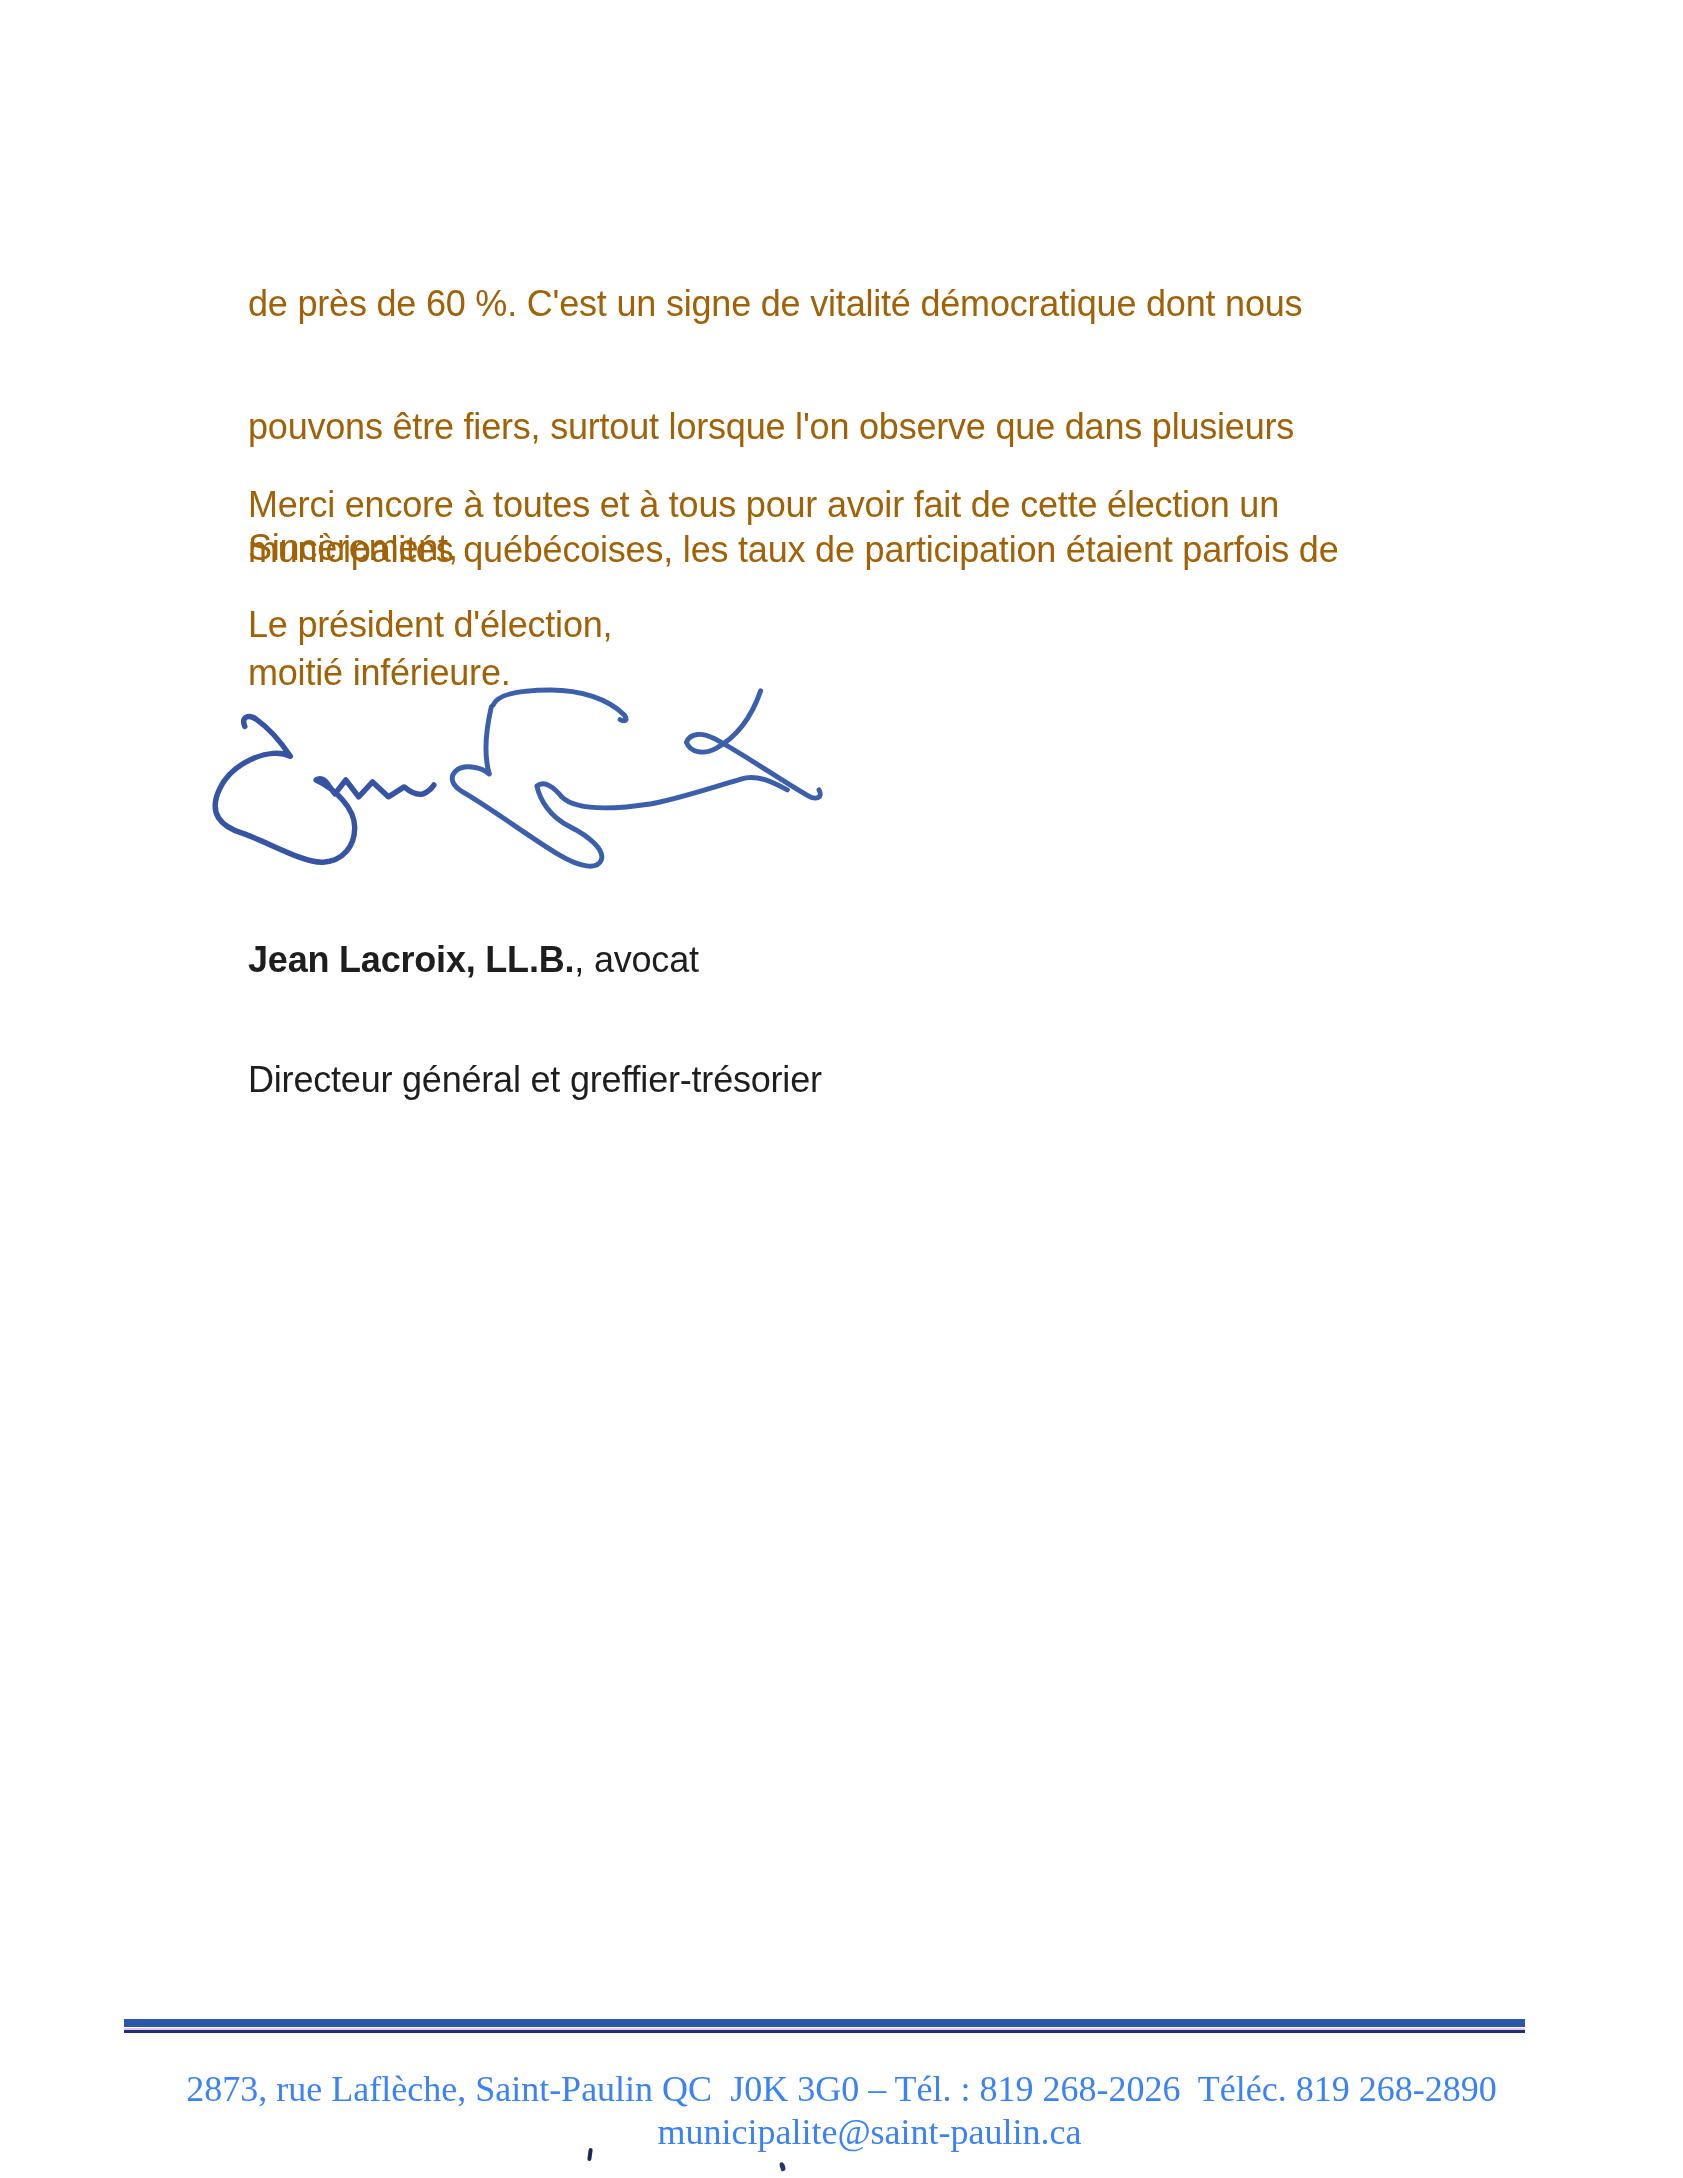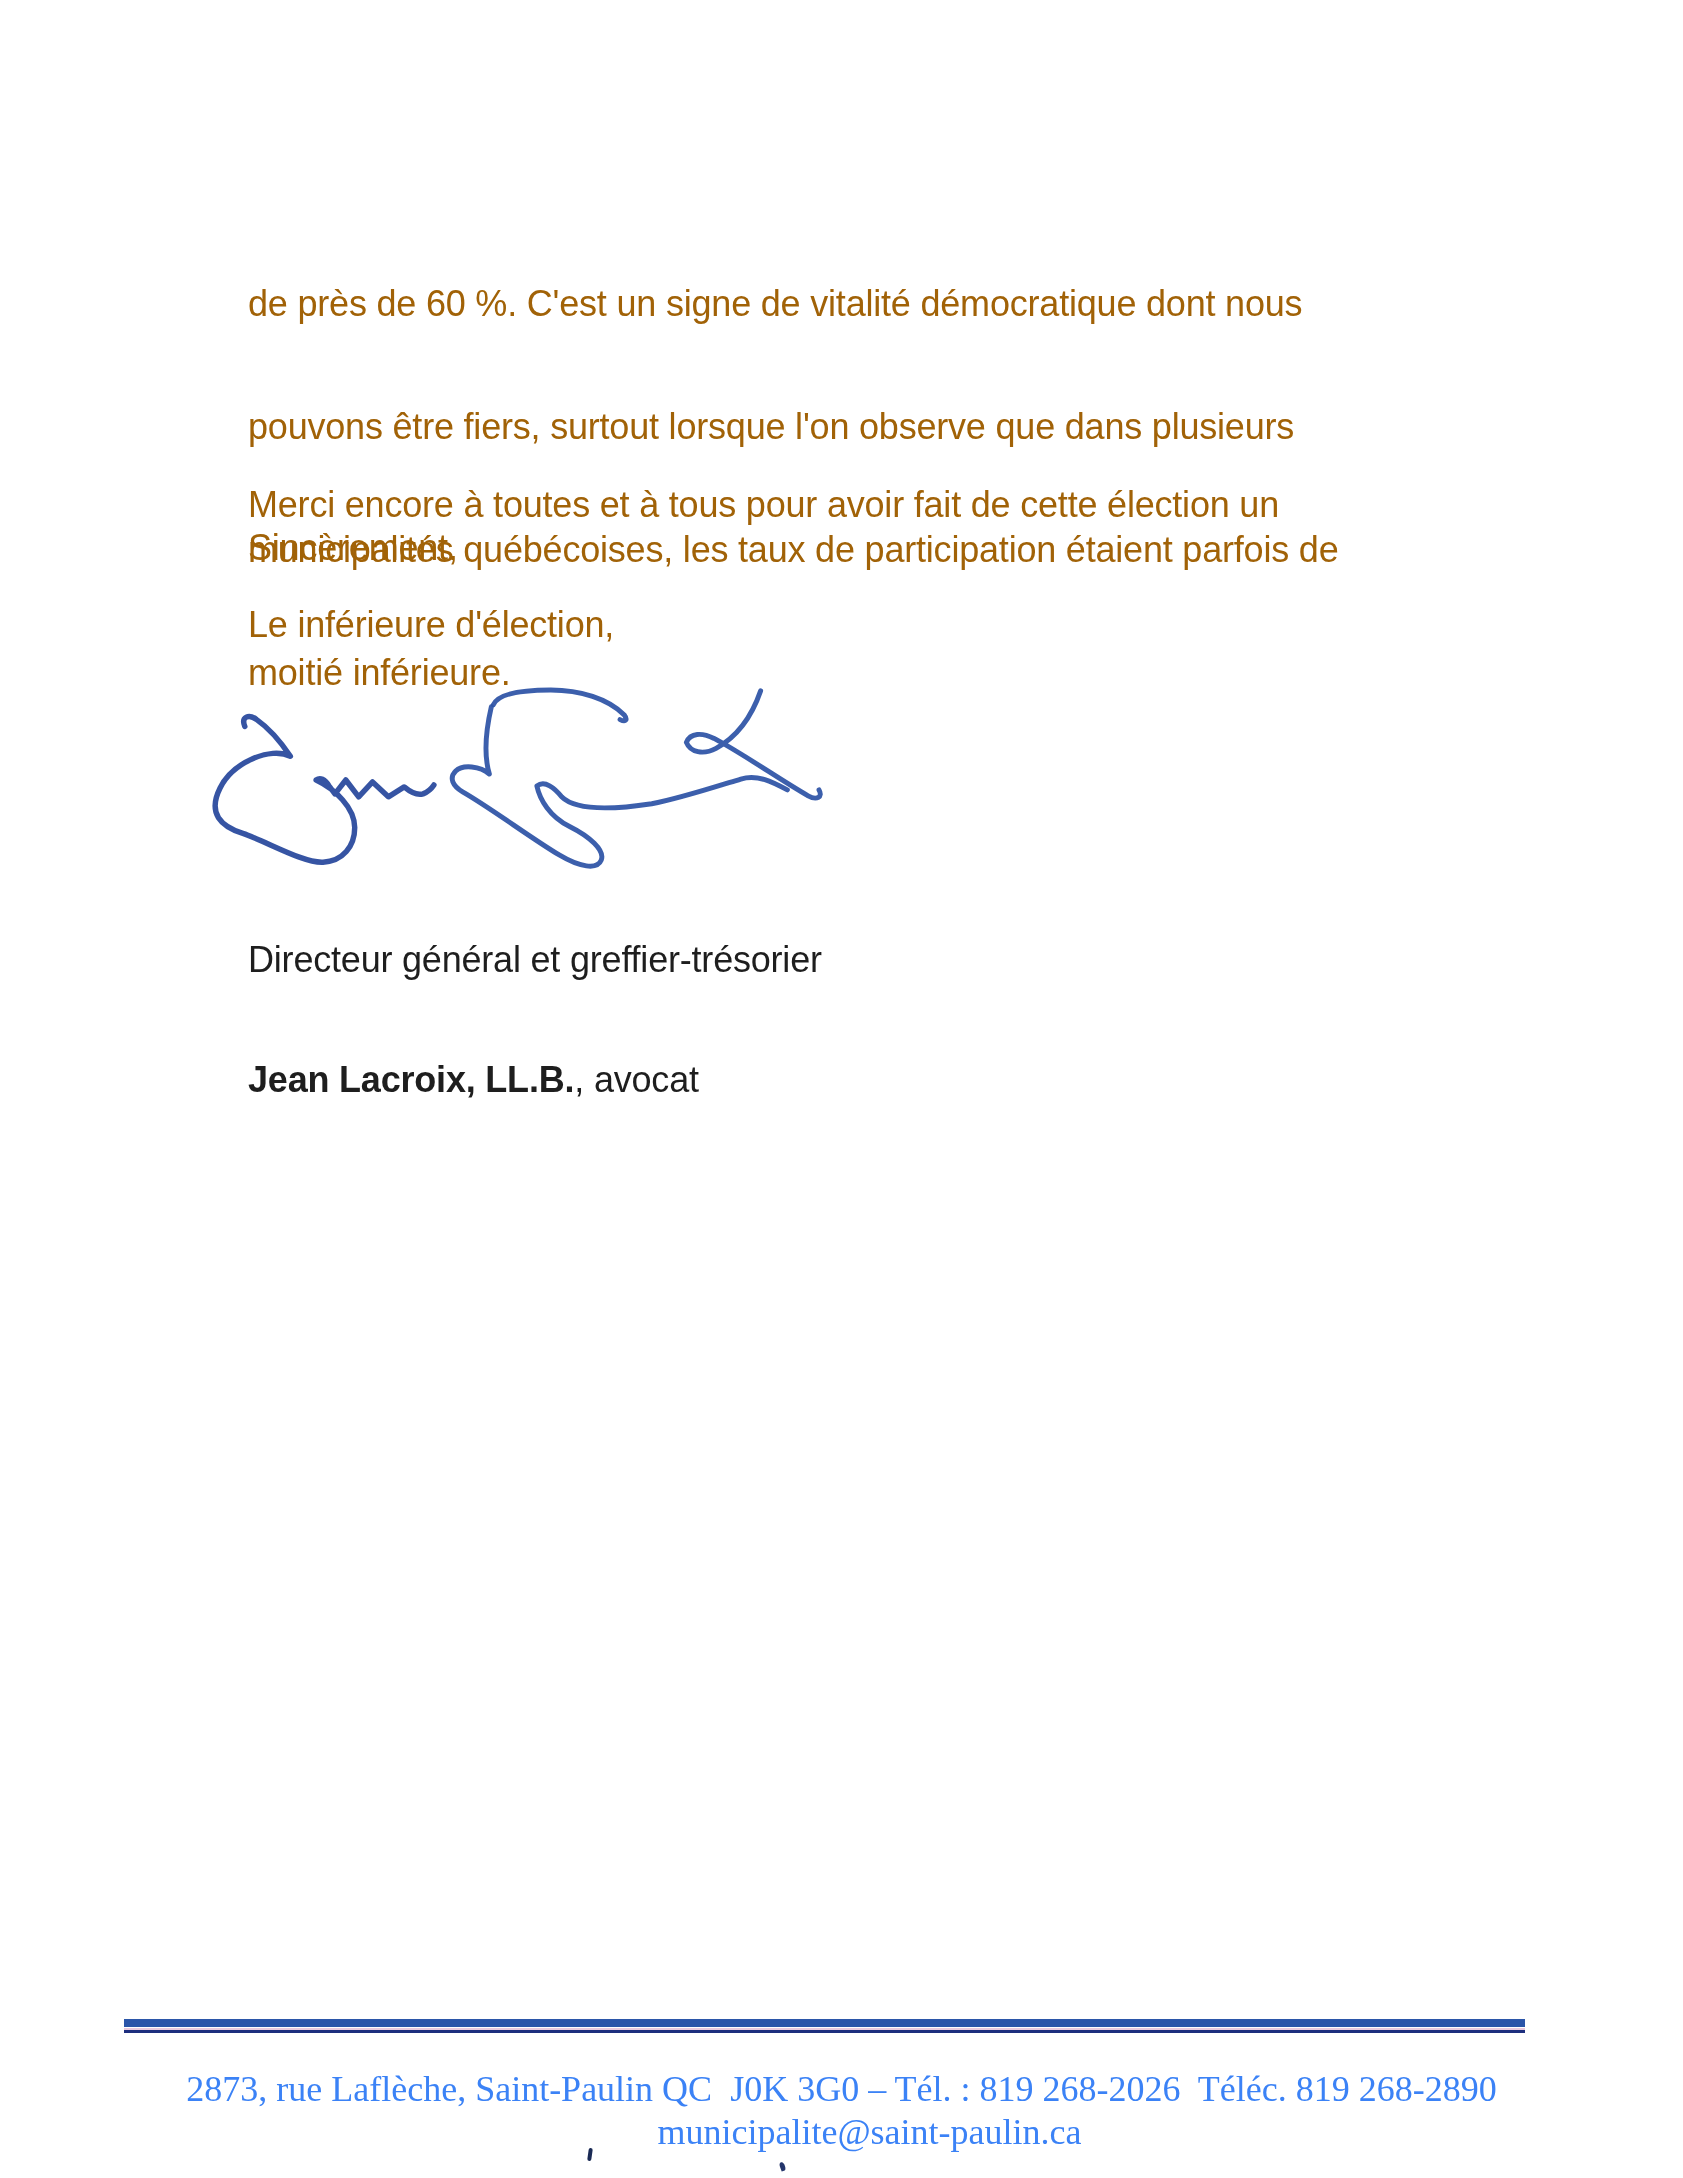--- a/index.html
+++ b/index.html
@@ -93,32 +93,32 @@
     <div>municipalités québécoises, les taux de participation étaient parfois de</div>
     <div>moitié inférieure.</div>
   </div>
 
   <div class="body-block" style="top:402px">
     <div>Merci encore à toutes et à tous pour avoir fait de cette élection un</div>
   </div>
 
   <div class="body-block" style="top:527px">Sincèrement,</div>
 
-  <div class="body-block" style="top:604px">Le inférieure d'élection,</div>
+  <div class="body-block" style="top:604px">Le président d'élection,</div>
 
   <svg class="signature-svg" viewBox="0 0 650 200" aria-hidden="true">
     <path stroke="var(--ink-dark, #27479c)" stroke-width="5.5" d="M 42 46 C 38 36 46 33 54 39 C 64 46 76 58 88 76 C 68 66 30 82 17 108 C 4 134 18 147 40 154 C 64 162 101 184 121 183 C 141 182 153 167 153 148 C 153 128 133 109 114 100 C 118 97 123 99 127 106 L 133 114 L 144 100 L 157 117 L 171 102 L 187 117 L 203 107 C 209 112 215 116 222 114 C 227 112 231 108 233 105"></path>
     <path stroke="var(--ink, #2d53a6)" stroke-width="5" d="M 293 24 C 298 13 322 9 351 9 C 381 9 409 18 425 34 C 429 39 427 42 421 39"></path>
     <path stroke="var(--ink, #2d53a6)" stroke-width="5" d="M 291 26 C 285 52 283 74 289 94 C 280 86 262 84 255 91 C 248 98 252 106 262 112 C 290 128 330 158 360 176 C 380 188 398 191 402 181 C 406 171 390 157 370 147 C 350 137 340 120 337 106 C 345 100 355 108 362 117 C 375 130 407 131 453 124 C 480 119 520 106 543 99 C 560 94 575 102 590 110"></path>
     <path stroke="var(--ink, #2d53a6)" stroke-width="5" d="M 563 10 C 554 36 540 56 518 68 C 505 75 492 72 488 62 C 492 52 504 52 516 58 C 546 74 583 100 611 116 C 620 121 626 117 622 110"></path>
   </svg>
 
   <div class="sig-block" style="top:860px">
+    <div><span class="bold">Jean Lacroix, LL.B.</span><span>, avocat</span></div>
     <div>Directeur général et greffier-trésorier</div>
-    <div><span class="bold">Jean Lacroix, LL.B.</span><span>, avocat</span></div>
   </div>
 
 
   <div class="rule-thick"></div>
   <div class="rule-thin"></div>
 
   <div class="footer-line footer-address">2873, rue Laflèche, Saint-Paulin QC  J0K 3G0 – Tél. : 819 268-2026  Téléc. 819 268-2890</div>
   <div class="footer-line footer-email">municipalite@saint-paulin.ca</div>
 
   <div class="artifact artifact-1"></div>

